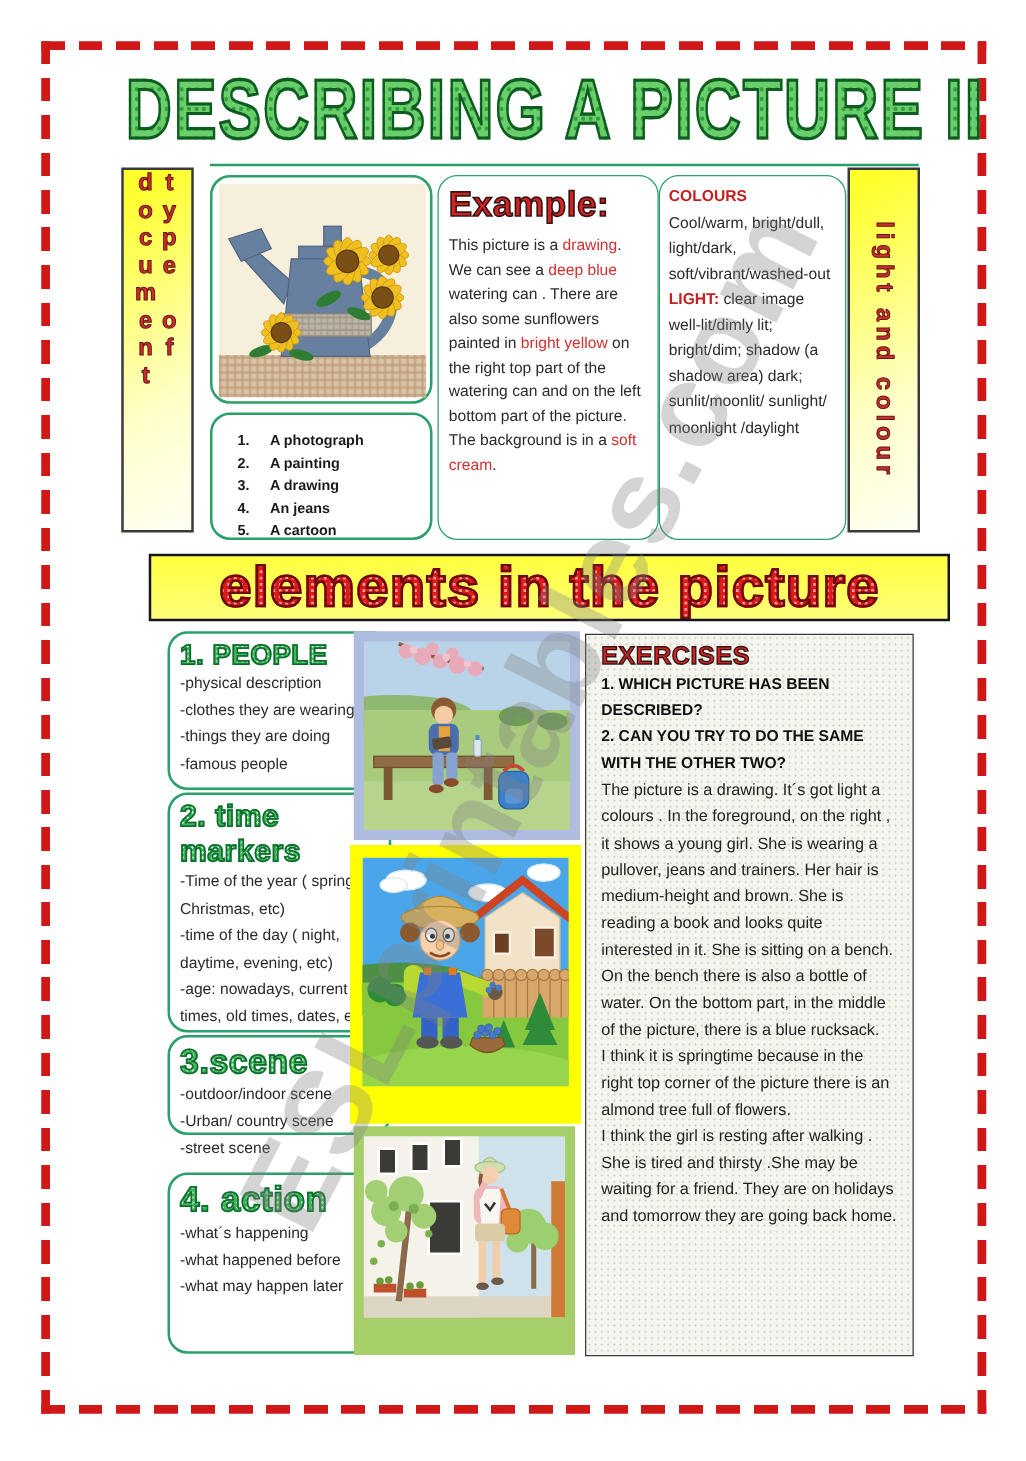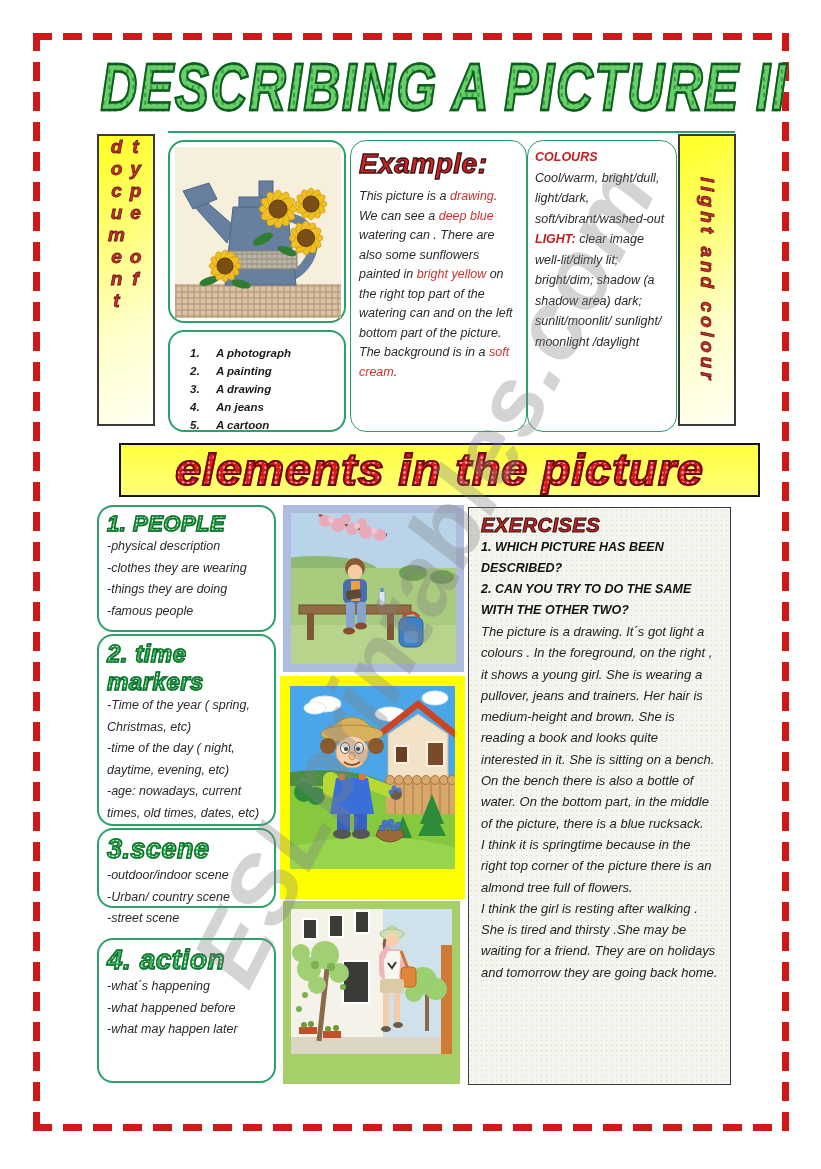--- a/index.html
+++ b/index.html
@@ -1,17 +1,17 @@
 <!DOCTYPE html>
 <html><head>
 <meta charset="utf-8">
 <style>
   html,body{margin:0;padding:0;background:#ffffff;}
   #page{position:relative;width:821px;height:1169px;background:#ffffff;overflow:hidden;
-        font-family:"Liberation Sans",sans-serif;color:#222;font-style:italic;}
+        font-family:"Liberation Sans",sans-serif;color:#222;}
   
   .dash-h{position:absolute;height:7px;background:repeating-linear-gradient(90deg,#d01818 0 19px,transparent 19px 30px);}
   .dash-v{position:absolute;width:7px;background:repeating-linear-gradient(0deg,#d01818 0 19px,transparent 19px 30px);}
   
   .title{position:absolute;left:40px;top:44px;width:740px;text-align:center;}
   .title-text{display:inline-block;font-weight:bold;font-size:60px;letter-spacing:2px;line-height:78px;
     -webkit-text-stroke:2.2px #0f5c22;
     background-image:radial-gradient(#2f9e3f 1.6px,transparent 1.8px),linear-gradient(#6ace6a,#6ace6a);
     background-size:7px 7px,100% 100%;-webkit-background-clip:text;background-clip:text;color:transparent;
     transform:scale(0.85,1.12);transform-origin:center top;white-space:nowrap;}
@@ -39,21 +39,21 @@
   .c-head{font-weight:bold;color:#c42020;}
   
   .banner{position:absolute;left:95px;top:443px;width:641px;height:54px;box-sizing:border-box;
     border:2px solid #151515;background:linear-gradient(#ffff3d,#ffff7a);display:flex;align-items:center;justify-content:center;margin-left:24px;}
   .banner-text{font-weight:bold;font-size:45px;line-height:50px;letter-spacing:1px;white-space:nowrap;
     -webkit-text-stroke:2px #6b0b0b;
     background-image:radial-gradient(#ff9d9d 1.2px,transparent 1.4px),linear-gradient(#e01818,#e01818);
     background-size:5px 5px,100% 100%;-webkit-background-clip:text;background-clip:text;color:transparent;
     transform:scaleX(1.03);}
   
-  .sec{padding:4px 8px;}
+  .sec{padding:4px 8px;margin-left:37px;}
   .h-green{font-weight:bold;-webkit-text-stroke:1.4px #0e6e30;
     background-image:radial-gradient(#c4f0c9 1px,transparent 1.15px),linear-gradient(#42b75a,#42b75a);
     background-size:4px 4px,100% 100%;-webkit-background-clip:text;background-clip:text;color:transparent;
     line-height:1.15;letter-spacing:0.5px;}
   .sec-item{font-size:12.5px;line-height:21.5px;color:#2a2a2a;}
   
   .pic{position:absolute;box-sizing:border-box;}
   .pic svg{display:block;}
   
   .exbox{position:absolute;left:468px;top:507px;width:263px;height:578px;box-sizing:border-box;

